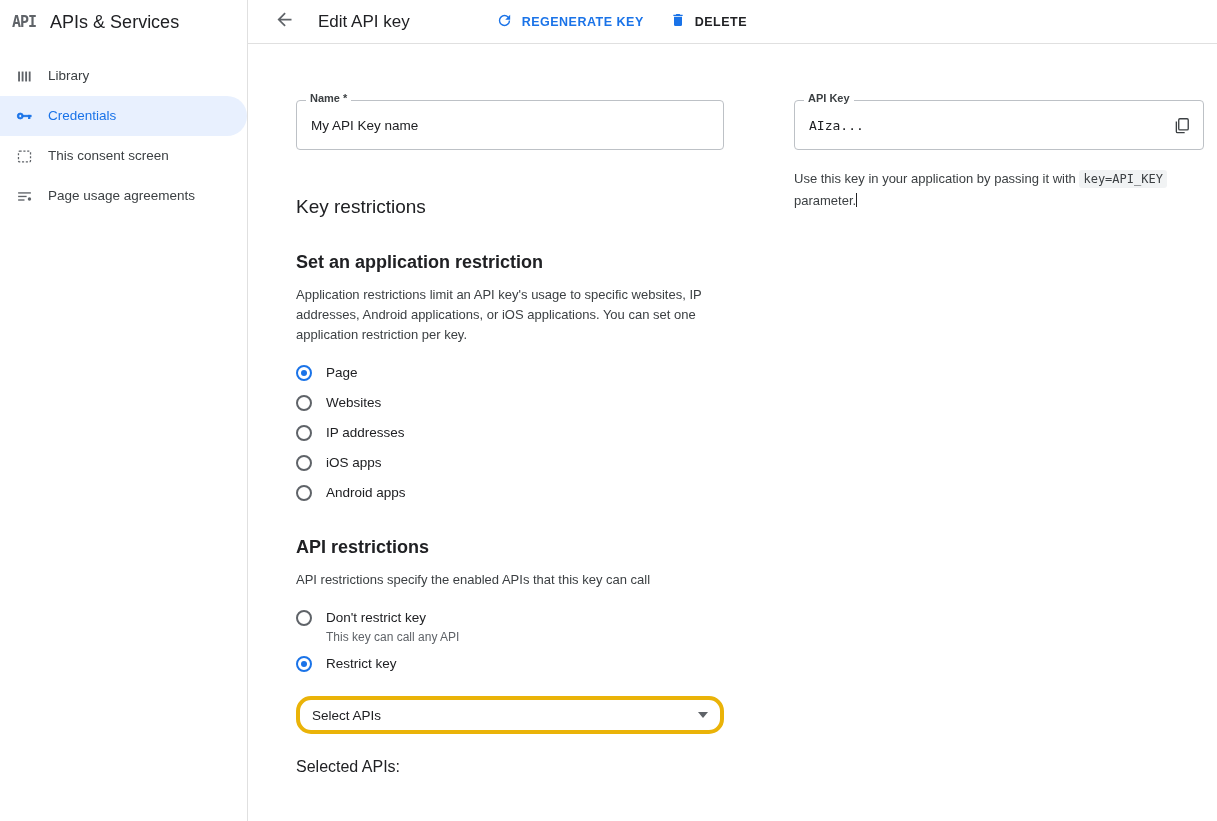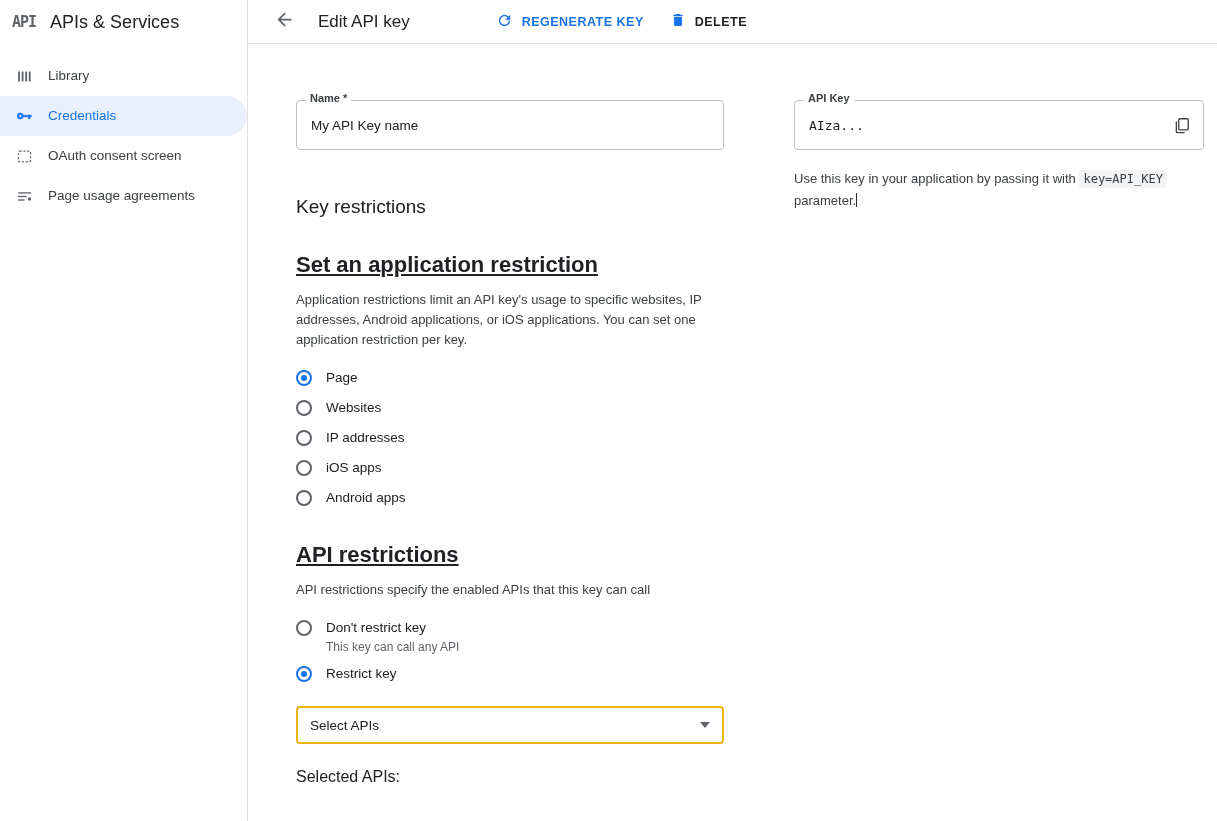--- a/index.html
+++ b/index.html
@@ -140,25 +140,24 @@
   }
   .field.mono input { font-family: "DejaVu Sans Mono", monospace; font-size: 13px; }
 
   h2.section {
     font-size: 19px;
     font-weight: 400;
     color: #202124;
     margin: 46px 0 0 0;
   }
   h3.subsection {
-    font-size: 22px;
+    font-size: 18px;
     font-weight: 700;
     color: #202124;
     margin: 34px 0 0 0;
-    text-decoration: underline;
   }
   p.desc {
     font-size: 13px;
     line-height: 20px;
     color: #3c4043;
     margin: 12px 0 0 0;
     max-width: 420px;
   }
   .radio-group { margin-top: 18px; }
   .radio-row {
@@ -184,22 +183,22 @@
     width: 6px; height: 6px;
     border-radius: 50%;
     background: #1a73e8;
   }
   .radio-text { font-size: 13.5px; color: #202124; line-height: 20px; }
   .radio-sub { font-size: 12px; color: #5f6368; margin-top: 2px; }
 
   .select-box {
     margin-top: 22px;
     height: 38px;
-    border: 2px solid #eab308;
-    border-radius: 4px;
+    border: 4px solid #eab308;
+    border-radius: 15px;
     display: flex;
     align-items: center;
     justify-content: space-between;
     padding: 0 12px;
     font-size: 13.5px;
     color: #202124;
     cursor: pointer;
   }
   .caret {
     width: 0; height: 0;
@@ -289,21 +288,21 @@
         </span>
         <span class="nav-label">Credentials</span>
       </div>
 
       <div class="nav-item">
         <span class="nav-icon">
           <svg width="17" height="17" viewBox="0 0 24 24" fill="none" stroke="#5f6368" stroke-width="1.8">
             <rect x="3.5" y="4.5" width="17" height="15" rx="1.5" stroke-dasharray="3 2.4"></rect>
           </svg>
         </span>
-        <span class="nav-label">OAuth consent screen</span>
+        <span class="nav-label">This consent screen</span>
       </div>
 
       <div class="nav-item">
         <span class="nav-icon">
           <svg width="17" height="17" viewBox="0 0 24 24" fill="#5f6368">
             <rect x="3" y="6" width="18" height="1.9"></rect>
             <rect x="3" y="11" width="12" height="1.9"></rect>
             <rect x="3" y="16" width="9" height="1.9"></rect>
             <circle cx="19" cy="15.5" r="2.4"></circle>
           </svg>

